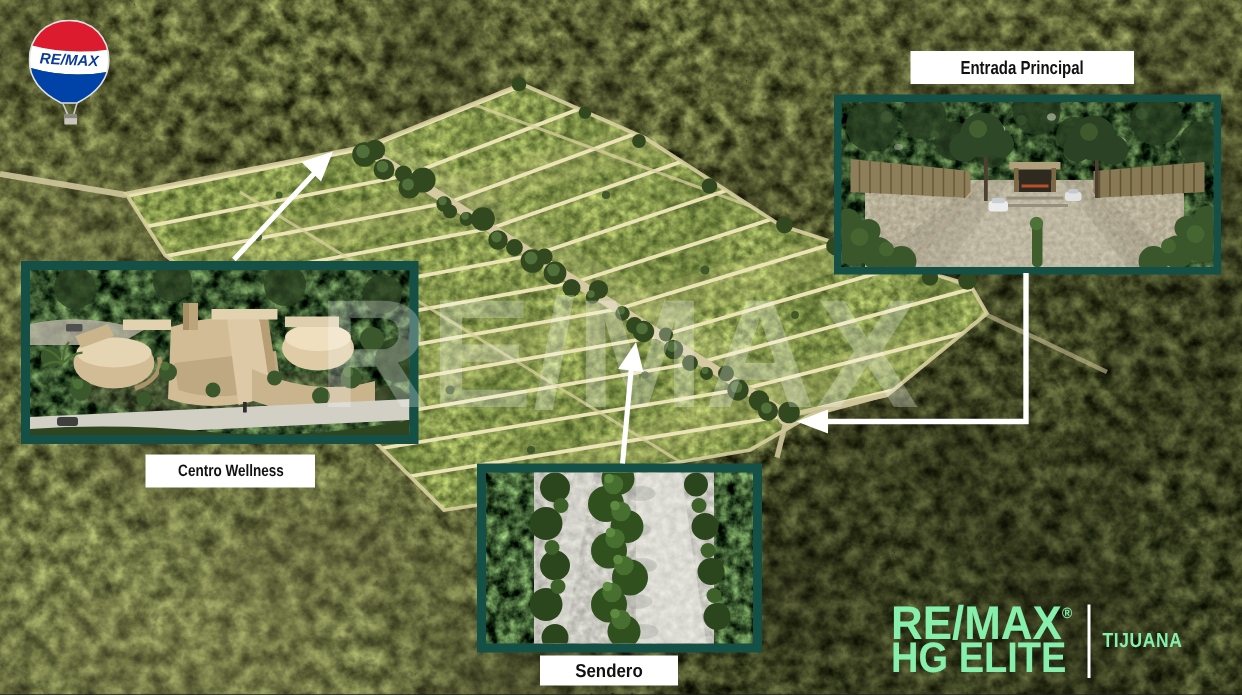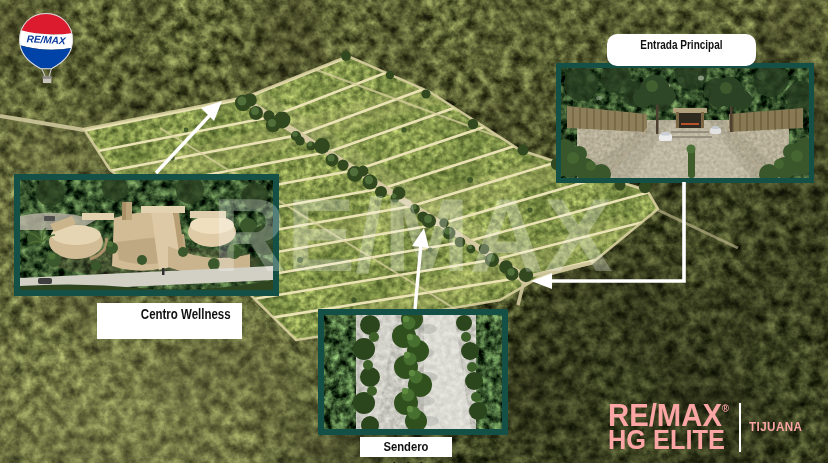--- a/index.html
+++ b/index.html
@@ -491,23 +491,23 @@
 <circle cx="50" cy="22" r="5"></circle>
           <circle cx="44" cy="50" r="5"></circle>
           <circle cx="48" cy="76" r="5"></circle>
 <circle cx="142" cy="22" r="5"></circle>
           <circle cx="148" cy="52" r="5"></circle>
           <circle cx="152" cy="82" r="5"></circle>
 </g>
 </svg>
 </div>
 
-<div class="label" style="left:607px;top:34px;width:149px;height:32px;line-height:22px;font-size:12.5px;border-radius:10px;"><span style="display:inline-block;transform:scaleX(0.8)">Entrada Principal</span></div>
-
-<div class="label" style="left:97px;top:303px;width:113px;height:36px;line-height:22px;font-size:14px;padding-left:32px;"><span style="display:inline-block;transform:scaleX(0.82)">Centro Wellness</span></div>
+<div class="label" style="left:607px;top:34px;width:149px;height:22px;line-height:22px;font-size:12.5px;"><span style="display:inline-block;transform:scaleX(0.8)">Entrada Principal</span></div>
+
+<div class="label" style="left:97px;top:303px;width:113px;height:22px;line-height:22px;font-size:11px;"><span style="display:inline-block;transform:scaleX(0.82)">Centro Wellness</span></div>
 
 <div class="label" style="left:360px;top:437px;width:92px;height:20px;line-height:20px;font-size:12.5px;"><span style="display:inline-block;transform:scaleX(0.9)">Sendero arbolado</span></div>
 
 <svg class="abs" style="left:0;top:0;z-index:4;" width="828" height="463">
 
 <g>
 <line x1="156" y1="173" x2="211" y2="114" stroke="#fff" stroke-width="3.4"></line>
 <polygon points="222,101 201,108 214,121" fill="#fff"></polygon>
 </g>
 
@@ -537,19 +537,19 @@
 </g>
 <path d="M26,1 C41,1 51,12 51,26 C51,41 39,49 31,53 L21,53 C13,49 1,41 1,26 C1,12 11,1 26,1 Z" fill="none" stroke="#e0e0e0" stroke-width="1"></path>
 <text x="26" y="29" text-anchor="middle" font-family="Liberation Sans,sans-serif" font-weight="bold" font-style="italic" font-size="9.5" fill="#0a3a9a" transform="rotate(3 26 27)">RE/MAX</text>
 <line x1="22" y1="53" x2="25" y2="60" stroke="#cccccc" stroke-width="1"></line>
 <line x1="31" y1="53" x2="29" y2="60" stroke="#cccccc" stroke-width="1"></line>
 <rect x="23" y="60" width="8" height="7" rx="1" fill="#c9c5bd"></rect>
 <rect x="23" y="60" width="8" height="2.5" fill="#8a8680"></rect>
 </g>
 </svg>
 
-<div class="abs" style="left:602px;top:398px;width:218px;height:60px;z-index:5;color:#fca5a5;">
+<div class="abs" style="left:588px;top:398px;width:218px;height:60px;z-index:5;color:#86efac;">
 <div style="position:absolute;left:6px;top:-1px;font-weight:bold;font-size:31.5px;white-space:nowrap;transform:scaleX(0.93);transform-origin:0 0;">RE/MAX<span style="font-size:10px;vertical-align:14px;">®</span></div>
 <div style="position:absolute;left:6px;top:25px;font-weight:bold;font-size:28.5px;white-space:nowrap;transform:scaleX(0.89);transform-origin:0 0;">HG&nbsp;ELITE</div>
 <div style="position:absolute;left:136.5px;top:5px;width:2.5px;height:49px;background:#fff;"></div>
 <div style="position:absolute;left:147px;top:21px;font-weight:bold;font-size:13.5px;white-space:nowrap;transform:scaleX(0.86);transform-origin:0 0;letter-spacing:0.5px;">TIJUANA</div>
 </div>
 </div>
 
 </body></html>

